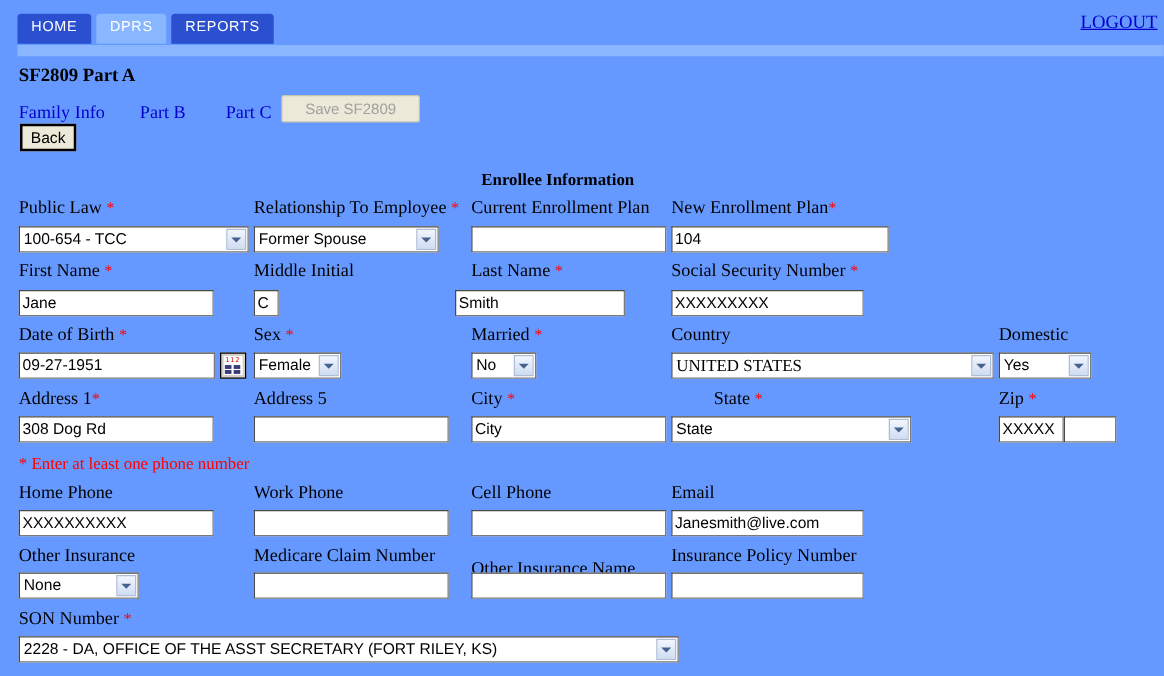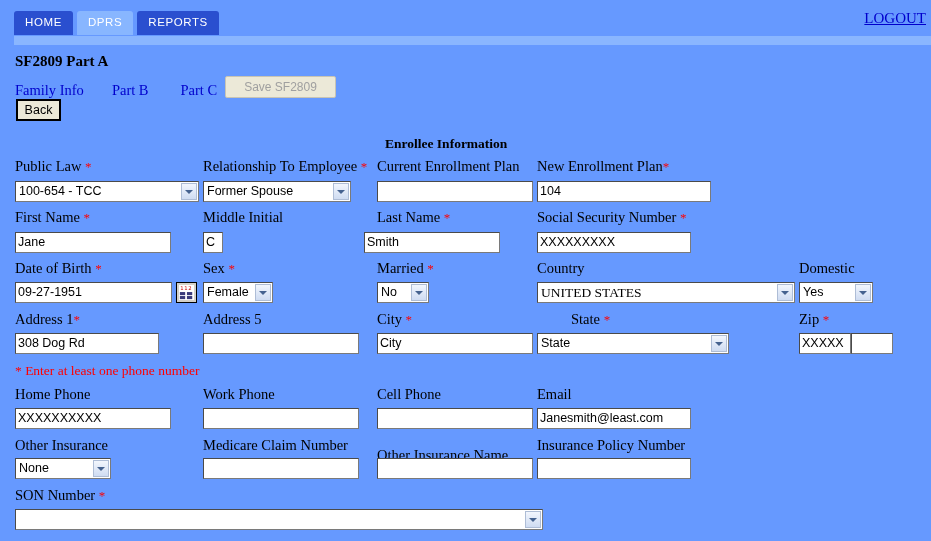--- a/index.html
+++ b/index.html
@@ -258,21 +258,21 @@
       <i></i>
     </span>
 </div>
 
 <div class="lbl" style="left:15px;  top:311px;"><span>Address 1</span><span class="req">*</span></div>
 <div class="lbl" style="left:203px; top:311px;">Address 5</div>
 <div class="lbl" style="left:377px; top:311px;"><span>City</span> <span class="req">*</span></div>
 <div class="lbl" style="left:559px; top:311px;margin-left:12px;"><span>State</span> <span class="req">*</span></div>
 <div class="lbl" style="left:799px; top:311px;"><span>Zip</span> <span class="req">*</span></div>
 
-<div class="txt" style="left:15px;  top:333px; width:144px;">308 Dog Rd</div>
+<div class="txt" style="left:15px;  top:333px; width:156px;">308 Dog Rd</div>
 <div class="txt" style="left:203px; top:333px; width:156px;"></div>
 <div class="txt" style="left:377px; top:333px; width:156px;">City</div>
 <div class="sel" style="left:537px; top:333px; width:192px;">
   <span>State</span>
   <span class="arrowbox">
       <i></i>
     </span>
 </div>
 <div class="txt" style="left:799px; top:333px; width:52px;">XXXXX</div>
 <div class="txt" style="left:851px; top:333px; width:42px;"></div>
@@ -280,35 +280,36 @@
 <div class="note" style="left:15px; top:363px;">* Enter at least one phone number</div>
 
 <div class="lbl" style="left:15px;  top:386px;">Home Phone</div>
 <div class="lbl" style="left:203px; top:386px;">Work Phone</div>
 <div class="lbl" style="left:377px; top:386px;">Cell Phone</div>
 <div class="lbl" style="left:537px; top:386px;">Email</div>
 
 <div class="txt" style="left:15px;  top:408px; width:156px;">XXXXXXXXXX</div>
 <div class="txt" style="left:203px; top:408px; width:156px;"></div>
 <div class="txt" style="left:377px; top:408px; width:156px;"></div>
-<div class="txt" style="left:537px; top:408px; width:154px;">Janesmith@least.com</div>
+<div class="txt" style="left:537px; top:408px; width:154px;">Janesmith@live.com</div>
 
 <div class="lbl" style="left:15px;  top:437px;">Other Insurance</div>
 <div class="lbl" style="left:203px; top:437px;">Medicare Claim Number</div>
 <div class="lbl" style="left:377px; top:437px;margin-top:10px;">Other Insurance Name</div>
 <div class="lbl" style="left:537px; top:437px;">Insurance Policy Number</div>
 
 <div class="sel" style="left:15px; top:458px; width:96px;">
   <span>None</span>
   <span class="arrowbox">
       <i></i>
     </span>
 </div>
 <div class="txt" style="left:203px; top:458px; width:156px;"></div>
 <div class="txt" style="left:377px; top:458px; width:156px;"></div>
 <div class="txt" style="left:537px; top:458px; width:154px;"></div>
 
 <div class="lbl" style="left:15px; top:487px;"><span>SON Number</span> <span class="req">*</span></div>
 <div class="sel" style="left:15px; top:509px; width:528px;">
+  <span>2228 - DA, OFFICE OF THE ASST SECRETARY (FORT RILEY, KS)</span>
   <span class="arrowbox">
       <i></i>
     </span>
 </div>
 
 </body></html>

